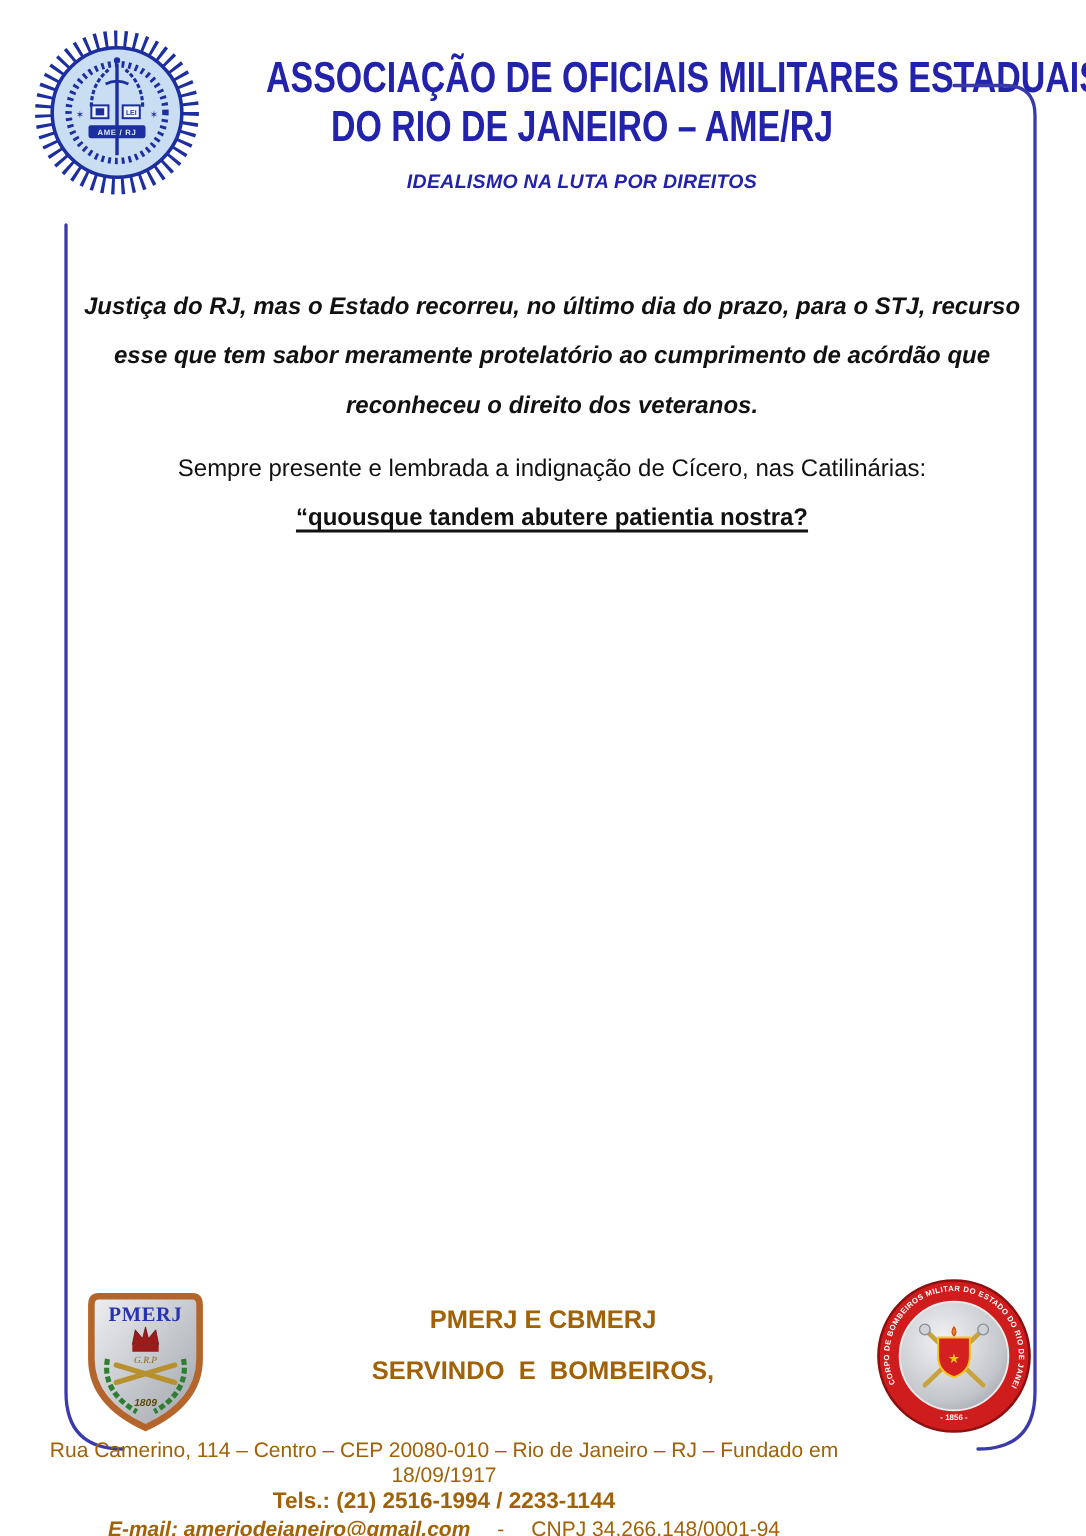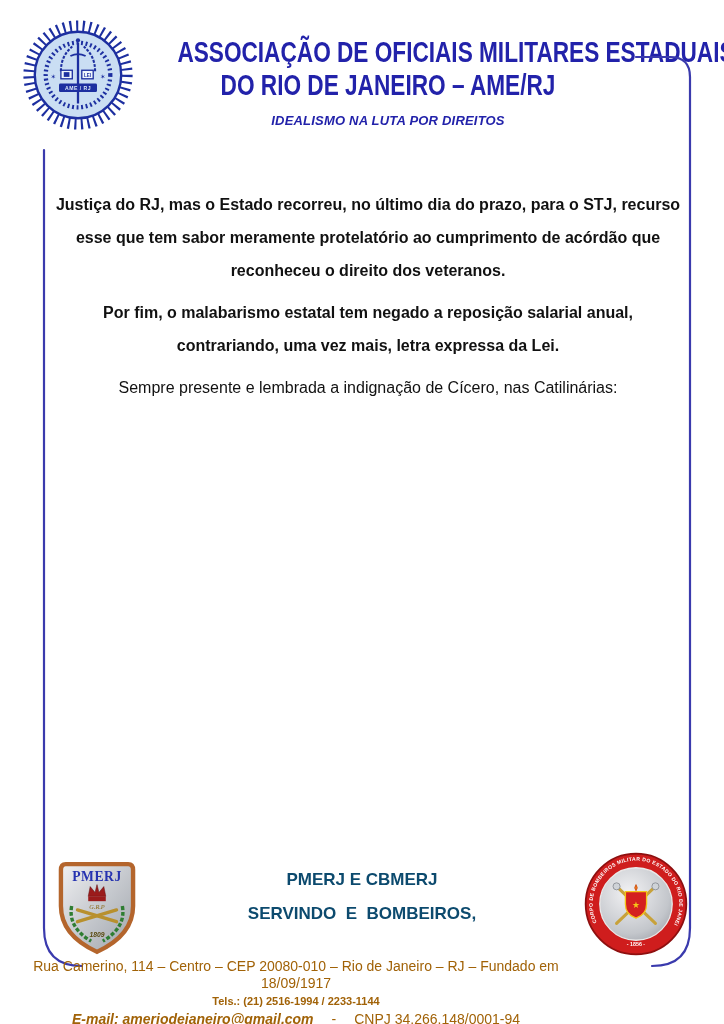--- a/index.html
+++ b/index.html
@@ -12,34 +12,34 @@
   .ame-crest{position:absolute;left:20px;top:18px;width:116px;height:114px;}
   .header-text{position:absolute;left:118px;top:36px;width:540px;text-align:center;color:#2222aa;}
   .title-line{display:block;white-space:nowrap;font-weight:bold;font-size:29px;line-height:33px;
     transform:scaleX(0.78);transform-origin:50% 50%;}
   .subtitle{margin-top:11px;font-size:13px;font-weight:bold;font-style:italic;letter-spacing:.2px;}
   
   .frame{position:absolute;left:0;top:0;width:724px;height:1024px;pointer-events:none;}
   
   .body-text{position:absolute;left:55px;top:188px;width:626px;font-size:16px;line-height:33px;}
   .body-text p{margin:0;text-align:center;}
-  .p-bold{font-weight:bold;text-align:justify;}
+  .p-bold{font-weight:bold;text-align:justify;font-style:italic;}
   .p-normal{font-weight:normal;}
   .mt{margin-top:9px !important;}
   .p-quote{font-weight:bold;text-decoration:underline;text-decoration-thickness:1.5px;text-underline-offset:3px;}
   
   .pmerj-logo{position:absolute;left:58px;top:858px;width:78px;height:100px;}
   .cbmerj-logo{position:absolute;left:583px;top:851px;width:106px;height:106px;}
   .motto{position:absolute;left:162px;top:870px;width:400px;text-align:center;
-    font-weight:bold;font-size:17px;color:#0c4a6e;}
+    font-weight:bold;font-size:17px;color:#a16207;}
   .motto div{margin-bottom:14px;white-space:pre;}
   
   .contact{position:absolute;left:0;top:958px;width:592px;text-align:center;color:#a16207;}
   .contact .addr{font-size:14px;line-height:17px;}
-  .contact .tels{font-size:11px;font-weight:bold;line-height:16px;margin-top:1px;}
+  .contact .tels{font-size:15px;font-weight:bold;line-height:16px;margin-top:1px;}
   .contact .mailrow{font-size:14px;line-height:16px;margin-top:2px;}
   .contact .email{font-weight:bold;font-style:italic;}
   .contact .sep{display:inline-block;margin:0 18px;}
 </style>
 </head>
 <body>
 
 <div class="page">
 
   <svg class="ame-crest" viewBox="0 0 120 120">
@@ -67,22 +67,22 @@
     <div class="subtitle">IDEALISMO NA LUTA POR DIREITOS</div>
   </div>
 
   <svg class="frame" viewBox="0 0 724 1024">
     <path d="M636,57 L670,57 Q690,57 690,77 L690,928 Q690,966 652,966" fill="none" stroke="#3a3aad" stroke-width="2.2" stroke-linecap="round"></path>
     <path d="M44,150 L44,928 Q44,966 82,966" fill="none" stroke="#3a3aad" stroke-width="2.2" stroke-linecap="round"></path>
   </svg>
 
   <div class="body-text">
     <p class="p-bold">Justiça do RJ, mas o Estado recorreu, no último dia do prazo, para o STJ, recurso esse que tem sabor meramente protelatório ao cumprimento de acórdão que reconheceu o direito dos veteranos.</p>
-    <p class="p-bold mt">Por fim, o malabarismo estatal tem negado a reposição salarial anual, contrariando, uma vez mais, letra expressa da Lei.</p>
     <p class="p-normal mt">Sempre presente e lembrada a indignação de Cícero, nas Catilinárias:</p>
+    <p class="p-quote">“quousque tandem abutere patientia nostra?</p>
   </div>
 
   <svg class="pmerj-logo" viewBox="0 0 80 100">
     <defs>
       <linearGradient id="pmSilver" x1="0" y1="0" x2="1" y2="1">
         <stop offset="0" stop-color="#f0f0f2"></stop>
           <stop offset="0.5" stop-color="#c6c9ce"></stop>
           <stop offset="1" stop-color="#9fa4ab"></stop>
       </linearGradient>
     </defs>

